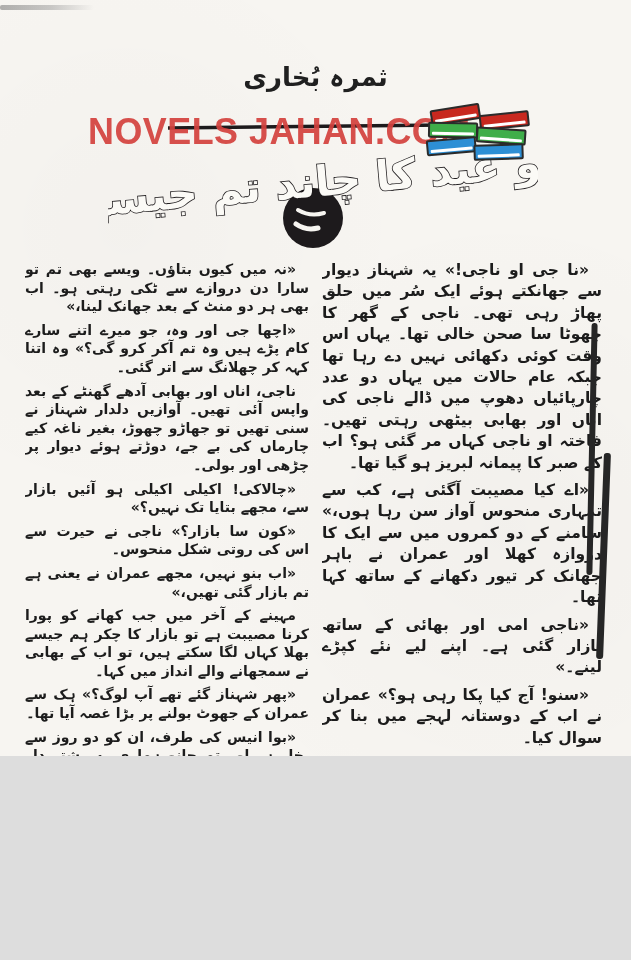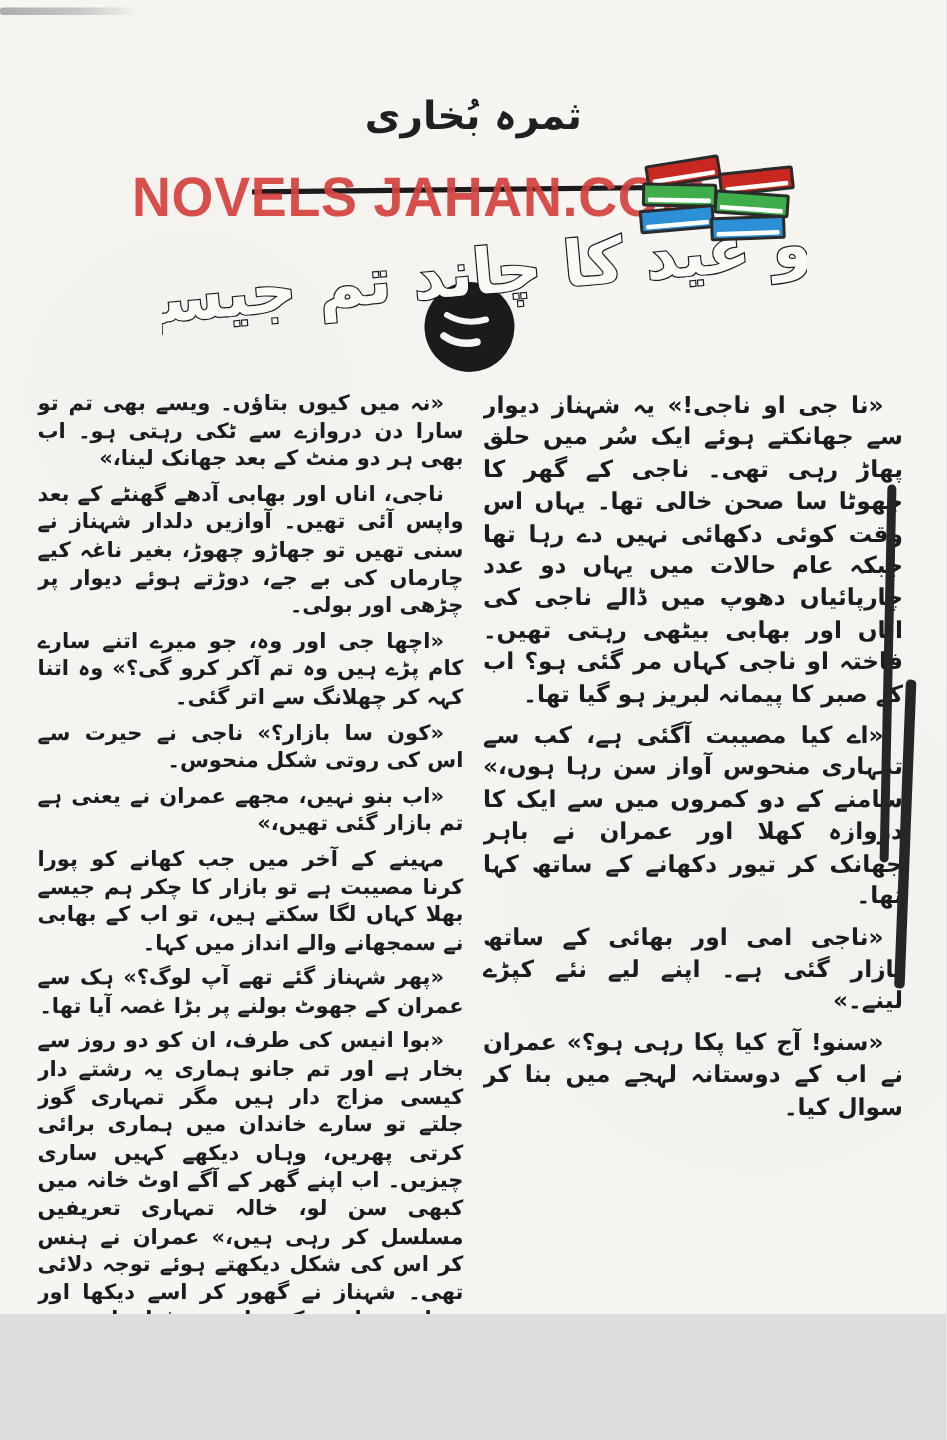--- a/index.html
+++ b/index.html
@@ -1,17 +1,17 @@
 <!DOCTYPE html>
 <html lang="ur"><head>
 <meta charset="utf-8">
 <style>
   html,body{margin:0;padding:0;background:#ddd;}
   #page{
-    position:relative;width:631px;height:876px;margin:0 auto;
+    position:relative;width:631px;height:756px;margin:0 auto;
     background:#f7f5f1;
     background-image:
       radial-gradient(circle at 20% 30%, rgba(0,0,0,0.015), transparent 40%),
       radial-gradient(circle at 80% 70%, rgba(0,0,0,0.02), transparent 45%);
     overflow:hidden;
     font-family:"DejaVu Sans", sans-serif;
     color:#1c1c1c;
   }
   
   .top-streak{
@@ -108,22 +108,23 @@
   <div class="col col-right">
     <p>«نا جی او ناجی!» یہ شہناز دیوار سے جھانکتے ہوئے ایک سُر میں حلق پھاڑ رہی تھی۔ ناجی کے گھر کا چھوٹا سا صحن خالی تھا۔ یہاں اس وقت کوئی دکھائی نہیں دے رہا تھا جبکہ عام حالات میں یہاں دو عدد چارپائیاں دھوپ میں ڈالے ناجی کی اناں اور بھابی بیٹھی رہتی تھیں۔ فاختہ او ناجی کہاں مر گئی ہو؟ اب کے صبر کا پیمانہ لبریز ہو گیا تھا۔</p>
     <p>«اے کیا مصیبت آگئی ہے، کب سے تمہاری منحوس آواز سن رہا ہوں،» سامنے کے دو کمروں میں سے ایک کا دروازہ کھلا اور عمران نے باہر جھانک کر تیور دکھانے کے ساتھ کہا تھا۔</p>
     <p>«ناجی امی اور بھائی کے ساتھ بازار گئی ہے۔ اپنے لیے نئے کپڑے لینے۔»</p>
     <p>«سنو! آج کیا پکا رہی ہو؟» عمران نے اب کے دوستانہ لہجے میں بنا کر سوال کیا۔</p>
 
   </div>
 
   <div class="col col-left">
     <p>«نہ میں کیوں بتاؤں۔ ویسے بھی تم تو سارا دن دروازے سے ٹکی رہتی ہو۔ اب بھی ہر دو منٹ کے بعد جھانک لینا،»</p>
+    <p>«اچھا جی اور وہ، جو میرے اتنے سارے کام پڑے ہیں وہ تم آکر کرو گی؟» وہ اتنا کہہ کر چھلانگ سے اتر گئی۔</p>
     <p>ناجی، اناں اور بھابی آدھے گھنٹے کے بعد واپس آئی تھیں۔ آوازیں دلدار شہناز نے سنی تھیں تو جھاڑو چھوڑ، بغیر ناغہ کیے چارماں کی بے جے، دوڑتے ہوئے دیوار پر چڑھی اور بولی۔</p>
-    <p>«اچھا جی اور وہ، جو میرے اتنے سارے کام پڑے ہیں وہ تم آکر کرو گی؟» وہ اتنا کہہ کر چھلانگ سے اتر گئی۔</p>
+    <p>«چالاکی! اکیلی اکیلی ہو آئیں بازار سے، مجھے بتایا تک نہیں؟»</p>
     <p>«کون سا بازار؟» ناجی نے حیرت سے اس کی روتی شکل منحوس۔</p>
     <p>«اب بنو نہیں، مجھے عمران نے یعنی ہے تم بازار گئی تھیں،»</p>
     <p>مہینے کے آخر میں جب کھانے کو پورا کرنا مصیبت ہے تو بازار کا چکر ہم جیسے بھلا کہاں لگا سکتے ہیں، تو اب کے بھابی نے سمجھانے والے انداز میں کہا۔</p>
     <p>«پھر شہناز گئے تھے آپ لوگ؟» ہک سے عمران کے جھوٹ بولنے پر بڑا غصہ آیا تھا۔</p>
     <p>«بوا انیس کی طرف، ان کو دو روز سے بخار ہے اور تم جانو ہماری یہ رشتے دار کیسی مزاج دار ہیں مگر تمہاری گوز جلتے تو سارے خاندان میں ہماری برائی کرتی پھریں، وہاں دیکھے کہیں ساری چیزیں۔ اب اپنے گھر کے آگے اوٹ خانہ میں کبھی سن لو، خالہ تمہاری تعریفیں مسلسل کر رہی ہیں،» عمران نے ہنس کر اس کی شکل دیکھتے ہوئے توجہ دلائی تھی۔ شہناز نے گھور کر اسے دیکھا اور دیوار سے اترنے کی دل میں ٹھان لی تھی کہ بدلہ ضرور لینا ہے۔</p>
   </div>
 
   <div class="bar bar1"></div>
   <div class="bar bar2"></div>
 

